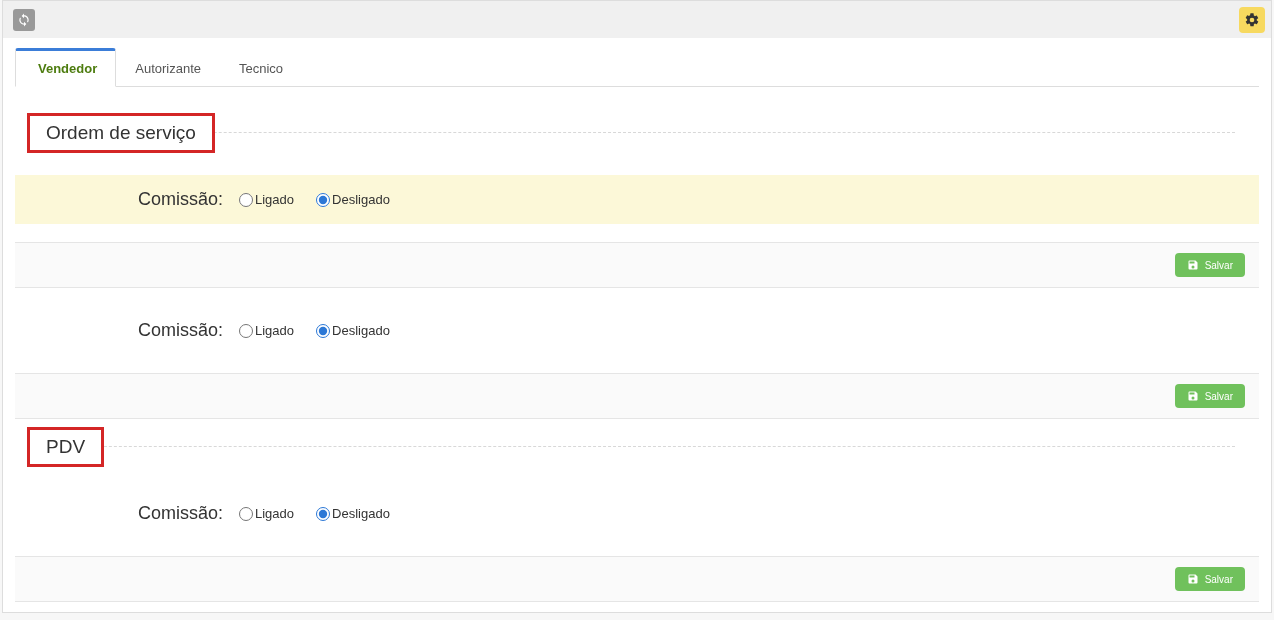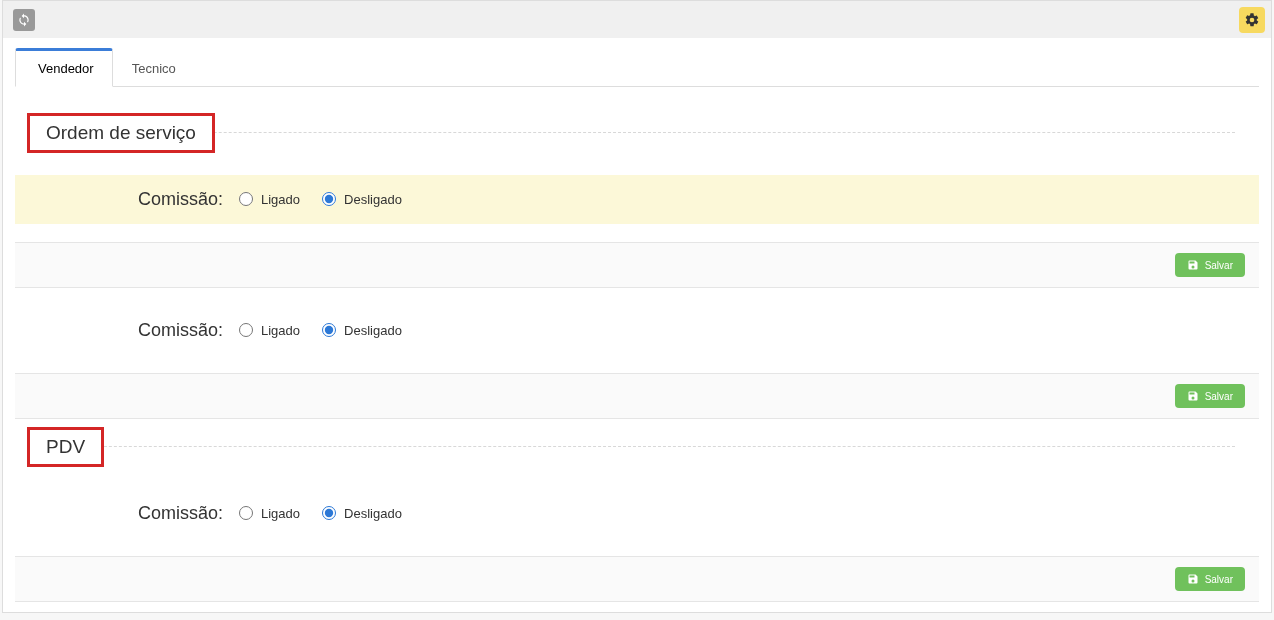--- a/index.html
+++ b/index.html
@@ -64,22 +64,22 @@
       cursor: pointer;
       border: 1px solid transparent;
       border-top: 3px solid transparent;
       margin-bottom: -1px;
     }
     .tab.active {
       border: 1px solid #ddd;
       border-top: 3px solid #3b7dd8;
       border-bottom: 1px solid #fff;
       background: #fff;
-      font-weight: 400;
-      color: #000000;
+      font-weight: 700;
+      color: #4d7c0f;
       border-radius: 3px 3px 0 0;
       padding-left: 22px;
     }
     .panel {
       background: #fff;
       padding: 18px 0 0 0;
     }
     .section-title {
       border: 3px solid #d42626;
       display: inline-block;
@@ -103,21 +103,21 @@
       background: #fcf8d8;
     }
     .field-label {
       width: 208px;
       text-align: right;
       padding-right: 16px;
       color: #333;
       font-size: 18px;
     }
     .radio-group { display: flex; gap: 22px; align-items: center; }
-    .radio-option { display: flex; align-items: flex-start; gap: 8px; cursor: pointer; }
+    .radio-option { display: flex; align-items: center; gap: 2px; cursor: pointer; }
     .radio-option input[type=radio] {
       width: 14px; height: 14px;
       accent-color: #2c78d6;
       cursor: pointer;
     }
     .radio-label { color: #333; font-size: 13px; }
     .save-row {
       display: flex;
       justify-content: flex-end;
       padding: 10px 14px;
@@ -161,20 +161,21 @@
   <div class="gear-btn">
     <svg viewBox="0 0 24 24">
         <path d="M19.14 12.94a7.14 7.14 0 000-1.88l2.03-1.58a.5.5 0 00.12-.64l-1.92-3.32a.5.5 0 00-.6-.22l-2.39.96a7.03 7.03 0 00-1.62-.94l-.36-2.54A.5.5 0 0014 2h-4a.5.5 0 00-.49.42l-.36 2.54c-.58.24-1.12.55-1.62.94l-2.39-.96a.5.5 0 00-.6.22L2.62 8.48a.5.5 0 00.12.64l2.03 1.58a7.14 7.14 0 000 1.88l-2.03 1.58a.5.5 0 00-.12.64l1.92 3.32c.13.22.39.31.6.22l2.39-.96c.5.39 1.04.7 1.62.94l.36 2.54c.4.24.24.42.49.42h4c.25 0 .46-.18.49-.42l.36-2.54c.58-.24 1.12-.55 1.62-.94l2.39.96c.21.09.47 0 .6-.22l1.92-3.32a.5.5 0 00-.12-.64l-2.03-1.58zM12 15.5A3.5 3.5 0 1112 8.5a3.5 3.5 0 010 7z"></path>
       </svg>
   </div>
 </div>
 
 <div class="page">
   <div class="tab-nav">
     <div class="tab active">Vendedor</div>
+    <div class="tab">Autorizante</div>
     <div class="tab">Tecnico</div>
   </div>
 
   <div class="panel">
 
     <div class="title-row">
       <div class="dashed-line"></div>
       <div class="section-title">Ordem de serviço</div>
     </div>
     <div class="field-row highlight">

